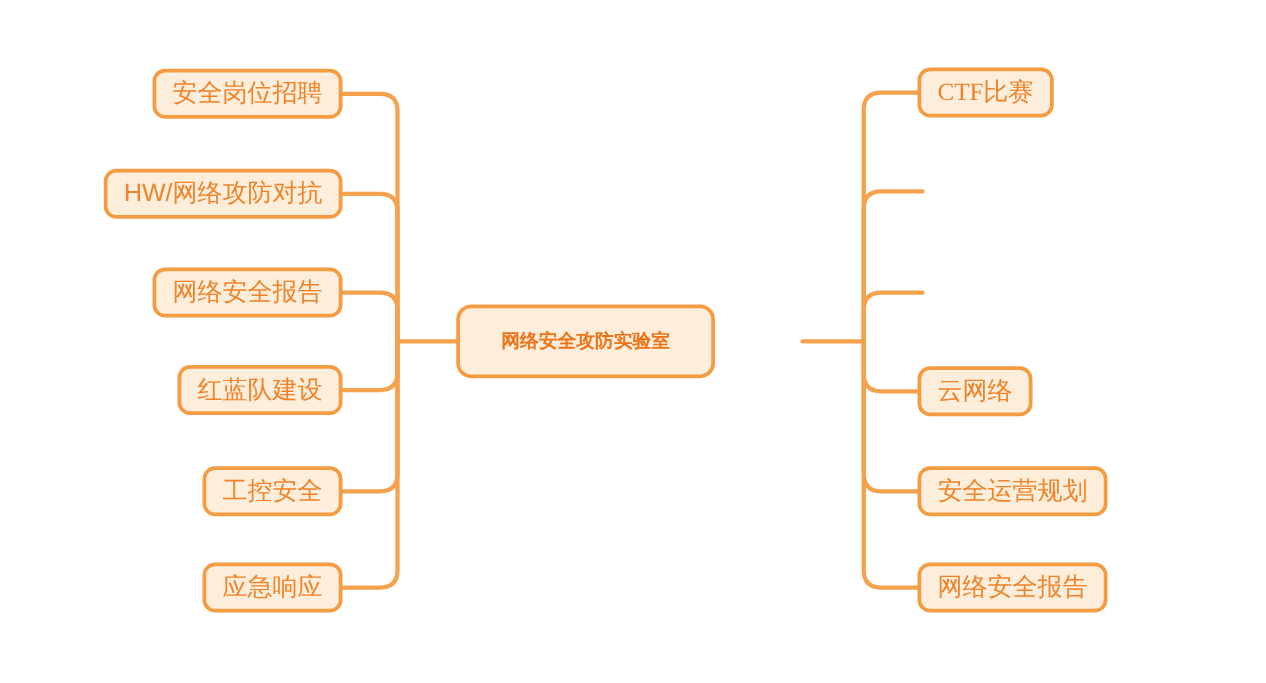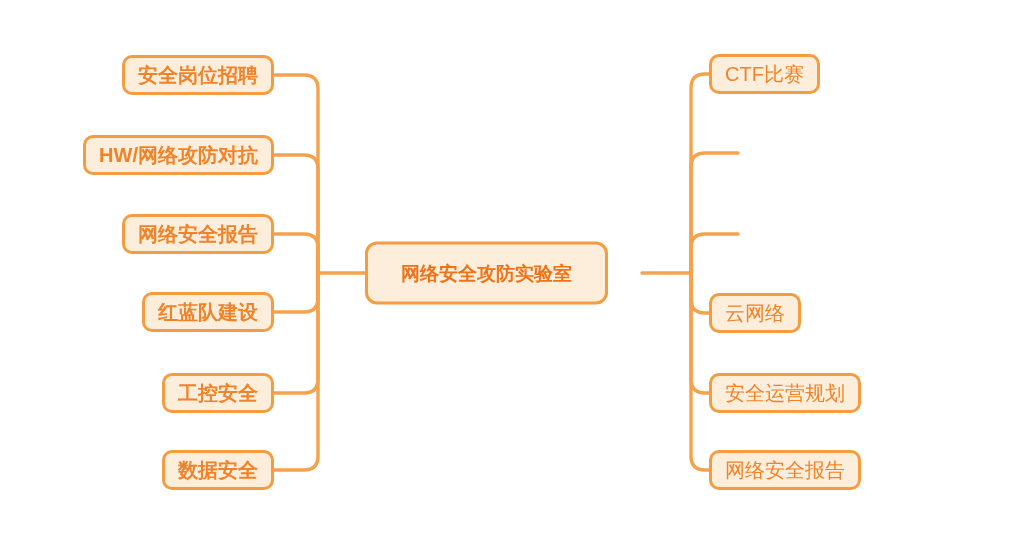--- a/index.html
+++ b/index.html
@@ -30,26 +30,26 @@
     border: 3px solid #F49C42;
     border-radius: 10px;
     color: #F08228;
     font-size: 20px;
     line-height: 1;
     padding: 7px 13px;
     white-space: nowrap;
     box-sizing: border-box;
     cursor: pointer;
   }
-  .node.left  { right: 739px; font-weight: bold; }
-  .node.right { left: 709px; }
+  .node.left  { right: 739px; }
+  .node.right { left: 734px; font-family: Liberation Serif, serif; }
   .node.root {
     left: 365px;
     top: 273px;
-    font-size: 19px;
+    font-size: 15px;
     font-weight: bold;
     color: #EE7318;
     padding: 19px 33px;
     border-radius: 12px;
   }
 </style>
 </head>
 <body>
 
 <div class="stage">
@@ -73,20 +73,20 @@
     <path d="M 642 273 H 691"></path>
   </svg>
 
   <div class="node root">网络安全攻防实验室</div>
 
   <div class="node left" style="top:75px">安全岗位招聘</div>
   <div class="node left" style="top:155px">HW/网络攻防对抗</div>
   <div class="node left" style="top:234px">网络安全报告</div>
   <div class="node left" style="top:312px">红蓝队建设</div>
   <div class="node left" style="top:393px">工控安全</div>
-  <div class="node left" style="top:470px">数据安全</div>
+  <div class="node left" style="top:470px">应急响应</div>
 
   <div class="node right" style="top:74px">CTF比赛</div>
   <div class="node right" style="top:313px">云网络</div>
   <div class="node right" style="top:393px">安全运营规划</div>
   <div class="node right" style="top:470px">网络安全报告</div>
 
 </div>
 
 </body></html>

